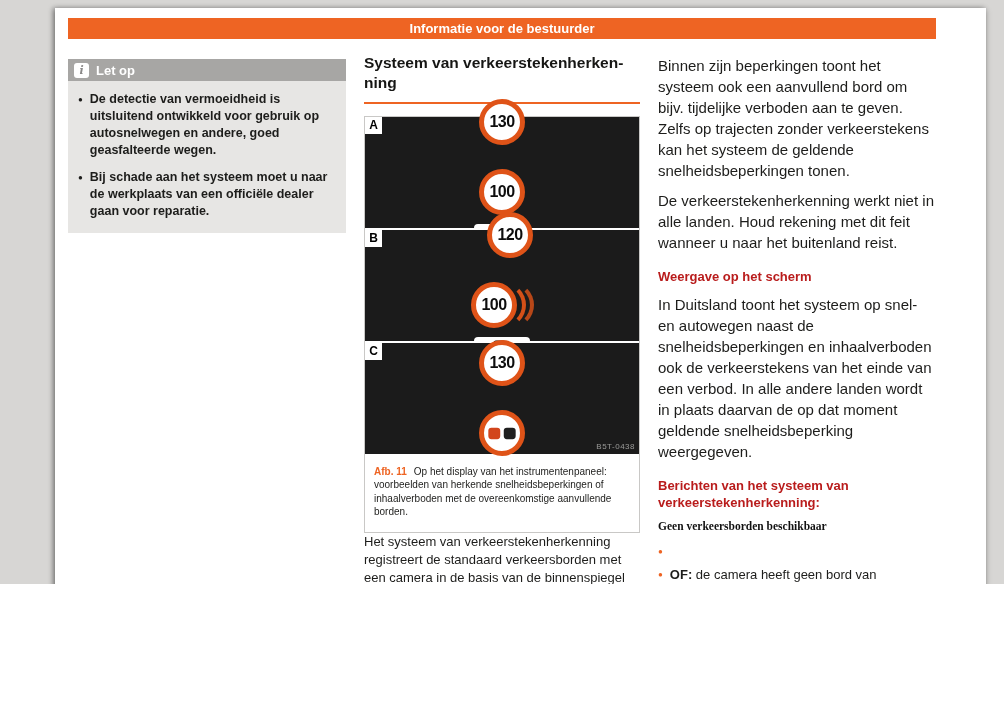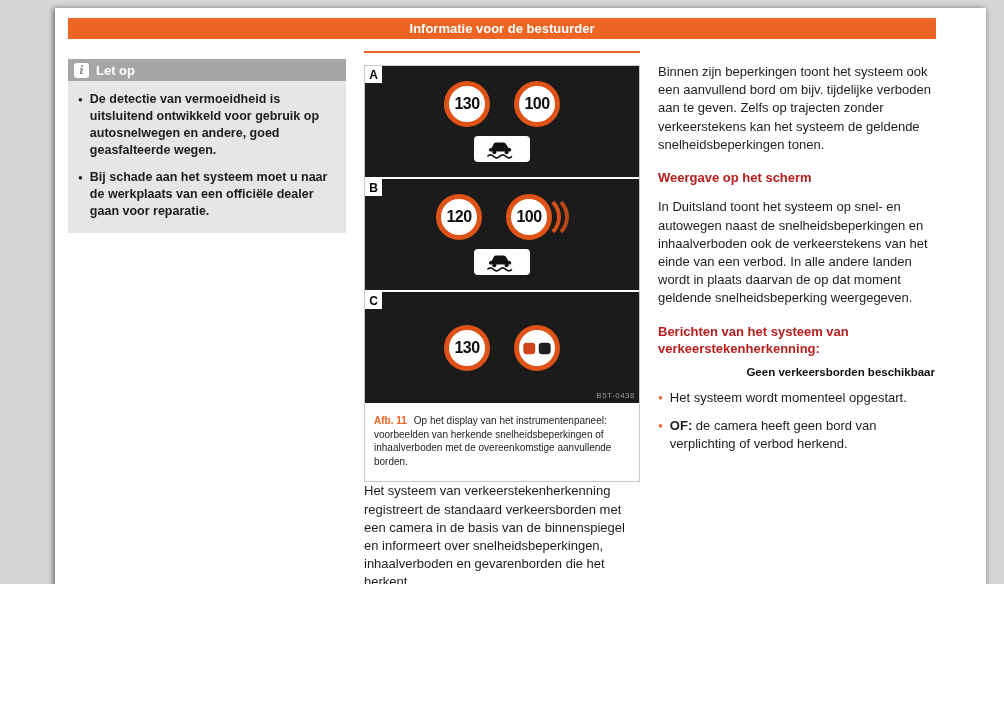--- a/index.html
+++ b/index.html
@@ -87,21 +87,21 @@
     margin-bottom: 2px;
   }
   .panel:last-of-type { margin-bottom: 0; }
   .panel-label {
     position: absolute; top: 0; left: 0;
     width: 17px; height: 17px;
     background: #fff; color: #000;
     font-weight: bold; font-size: 12px;
     display: flex; align-items: center; justify-content: center;
   }
-  .signs-row { display: flex; gap: 24px; align-items: flex-start; }
+  .signs-row { display: flex; gap: 24px; align-items: flex-end; flex-direction: column; }
   .speed-sign {
     width: 46px; height: 46px; border-radius: 50%;
     background: #fff;
     border: 5px solid var(--sign-ring, #df5318);
     color: #0d0d0d; font-weight: bold; font-size: 16px; letter-spacing: -0.5px;
     display: flex; align-items: center; justify-content: center;
   }
   .sign-wrap { position: relative; width: 62px; height: 46px; }
   .sign-wrap .speed-sign { position: relative; z-index: 2; }
   .echo {
@@ -125,27 +125,26 @@
     font-size: 8px; color: #9a9a98; letter-spacing: .5px;
   }
   .caption {
     padding: 9px 9px 13px 9px;
     font-size: 10px; line-height: 1.36; color: #1d1d1b;
   }
   .caption .afb { color: var(--accent, #ee6423); font-weight: bold; margin-right: 7px; }
   .mid-body { font-size: 13px; line-height: 1.4; color: #1d1d1b; margin-top: 0; }
 
   
-  .col-right p { font-size: 13px; line-height: 1.4; color: #1d1d1b; margin: 12px 0 9px 0; }
+  .col-right p { font-size: 15px; line-height: 1.4; color: #1d1d1b; margin: 4px 0 9px 0; }
   .col-right h3 { font-size: 13px; color: #b91c1c; margin: 15px 0 8px 0; line-height: 1.35; }
   .mono-line {
-    font-family: Liberation Sans, sans-serif;
+    font-family: Liberation Serif, serif;
     font-weight: bold; font-size: 11.5px; color: #111;
     margin: 2px 0 11px 0;
-    text-align: right;
   }
   .brow { display: flex; gap: 7px; margin-bottom: 10px; font-size: 13px; line-height: 1.4; color: #1d1d1b; }
   .obullet { color: var(--accent, #ee6423); font-size: 8px; line-height: 1; margin-top: 5px; }
   .ref-arrows { color: #3a3a38; font-weight: bold; letter-spacing: 1px; }
   .ref-link { color: var(--accent, #ee6423); }
   .bold-inline { font-weight: bold; }
 
   .page-number {
     position: absolute; left: 8px; bottom: 18px;
     font-weight: bold; font-size: 12.5px; color: #111;
@@ -176,20 +175,21 @@
             </div>
             <div class="note-item">
               <span class="bullet-dark">●</span>
               <span>Bij schade aan het systeem moet u naar de werkplaats van een officiële dealer gaan voor reparatie.</span>
             </div>
           </div>
         </div>
       </div>
 
       <div class="col-mid">
+        <h1 class="section-title"><span>Systeem van verkeerstekenherken-</span><br><span>ning</span></h1>
         <div class="title-rule"></div>
 
         <div class="figure-box">
 
           <div class="panel">
             <span class="panel-label">A</span>
             <div class="signs-row">
               <div class="speed-sign">130</div>
               <div class="speed-sign">100</div>
             </div>
@@ -242,30 +242,30 @@
           <div class="caption">
             <span class="afb">Afb. 11</span><span>Op het display van het instrumentenpaneel: voorbeelden van herkende snelheidsbeperkingen of inhaalverboden met de overeenkomstige aanvullende borden.</span>
           </div>
         </div>
 
         <p class="mid-body">Het systeem van verkeerstekenherkenning registreert de standaard verkeersborden met een camera in de basis van de binnenspiegel en informeert over snelheidsbeperkingen, inhaalverboden en gevarenborden die het herkent.</p>
       </div>
 
       <div class="col-right">
         <p>Binnen zijn beperkingen toont het systeem ook een aanvullend bord om bijv. tijdelijke verboden aan te geven. Zelfs op trajecten zonder verkeerstekens kan het systeem de geldende snelheidsbeperkingen tonen.</p>
+        <p>De verkeerstekenherkenning werkt niet in alle landen. Houd rekening met dit feit wanneer u naar het buitenland reist.</p>
 
         <h3>Weergave op het scherm</h3>
         <p>In Duitsland toont het systeem op snel- en autowegen naast de snelheidsbeperkingen en inhaalverboden ook de verkeerstekens van het einde van een verbod. In alle andere landen wordt in plaats daarvan de op dat moment geldende snelheidsbeperking weergegeven.</p>
 
         <h3>Berichten van het systeem van verkeerstekenherkenning:</h3>
         <div class="mono-line">Geen verkeersborden beschikbaar</div>
 
         <div class="brow">
           <span class="obullet">●</span>
-          <span><span class="bold-inline"></span><span>Het systeem wordt momenteel opgestart.</span></span>
         </div>
         <div class="brow">
           <span class="obullet">●</span>
           <span><span class="bold-inline">OF:</span><span> de camera heeft geen bord van verplichting of verbod herkend.</span></span>
         </div>
       </div>
 
     </div>
 
     <div class="page-number">26</div>

